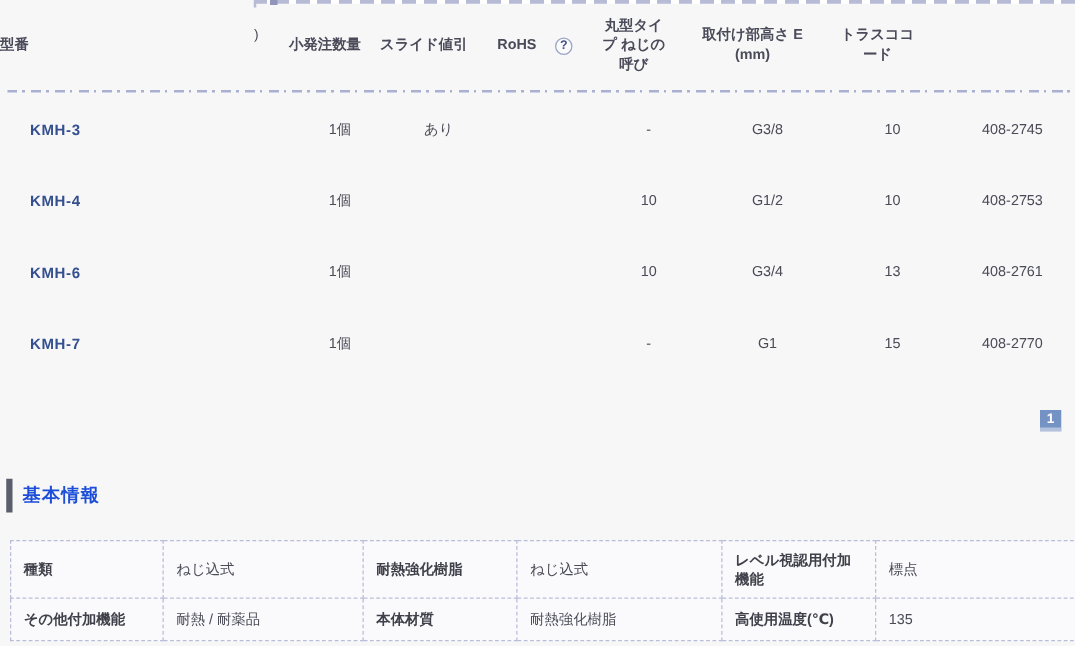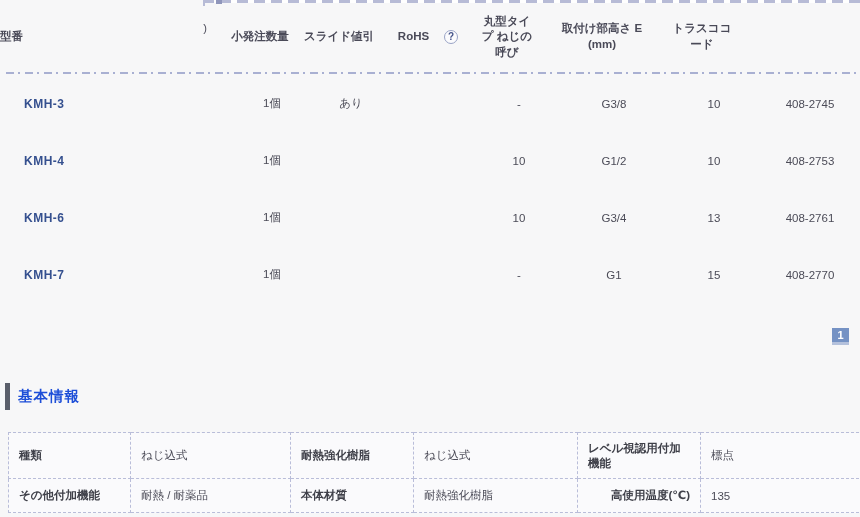--- a/index.html
+++ b/index.html
@@ -68,21 +68,21 @@
     border-collapse:collapse; table-layout:fixed;
     font-size:11.5px;
   }
   .btable td {
     border:1px dashed #b9bdd9; background:#fafafc;
     padding:4px 10px; vertical-align:middle; color:#4b4b57;
   }
   .btable tr.r1 { height:46px; }
   .btable tr.r2 { height:34px; }
   .btable td.h { font-weight:bold; color:#3f4049; }
-  .btable td.center { text-align:right; }
+  .btable td.center { text-align:left; }
 </style>
 </head>
 <body>
 
 <div class="top-strip"></div>
 <div class="top-strip-corner"></div>
 <div class="top-strip-tick"></div>
 
 <div class="ptable">
 

